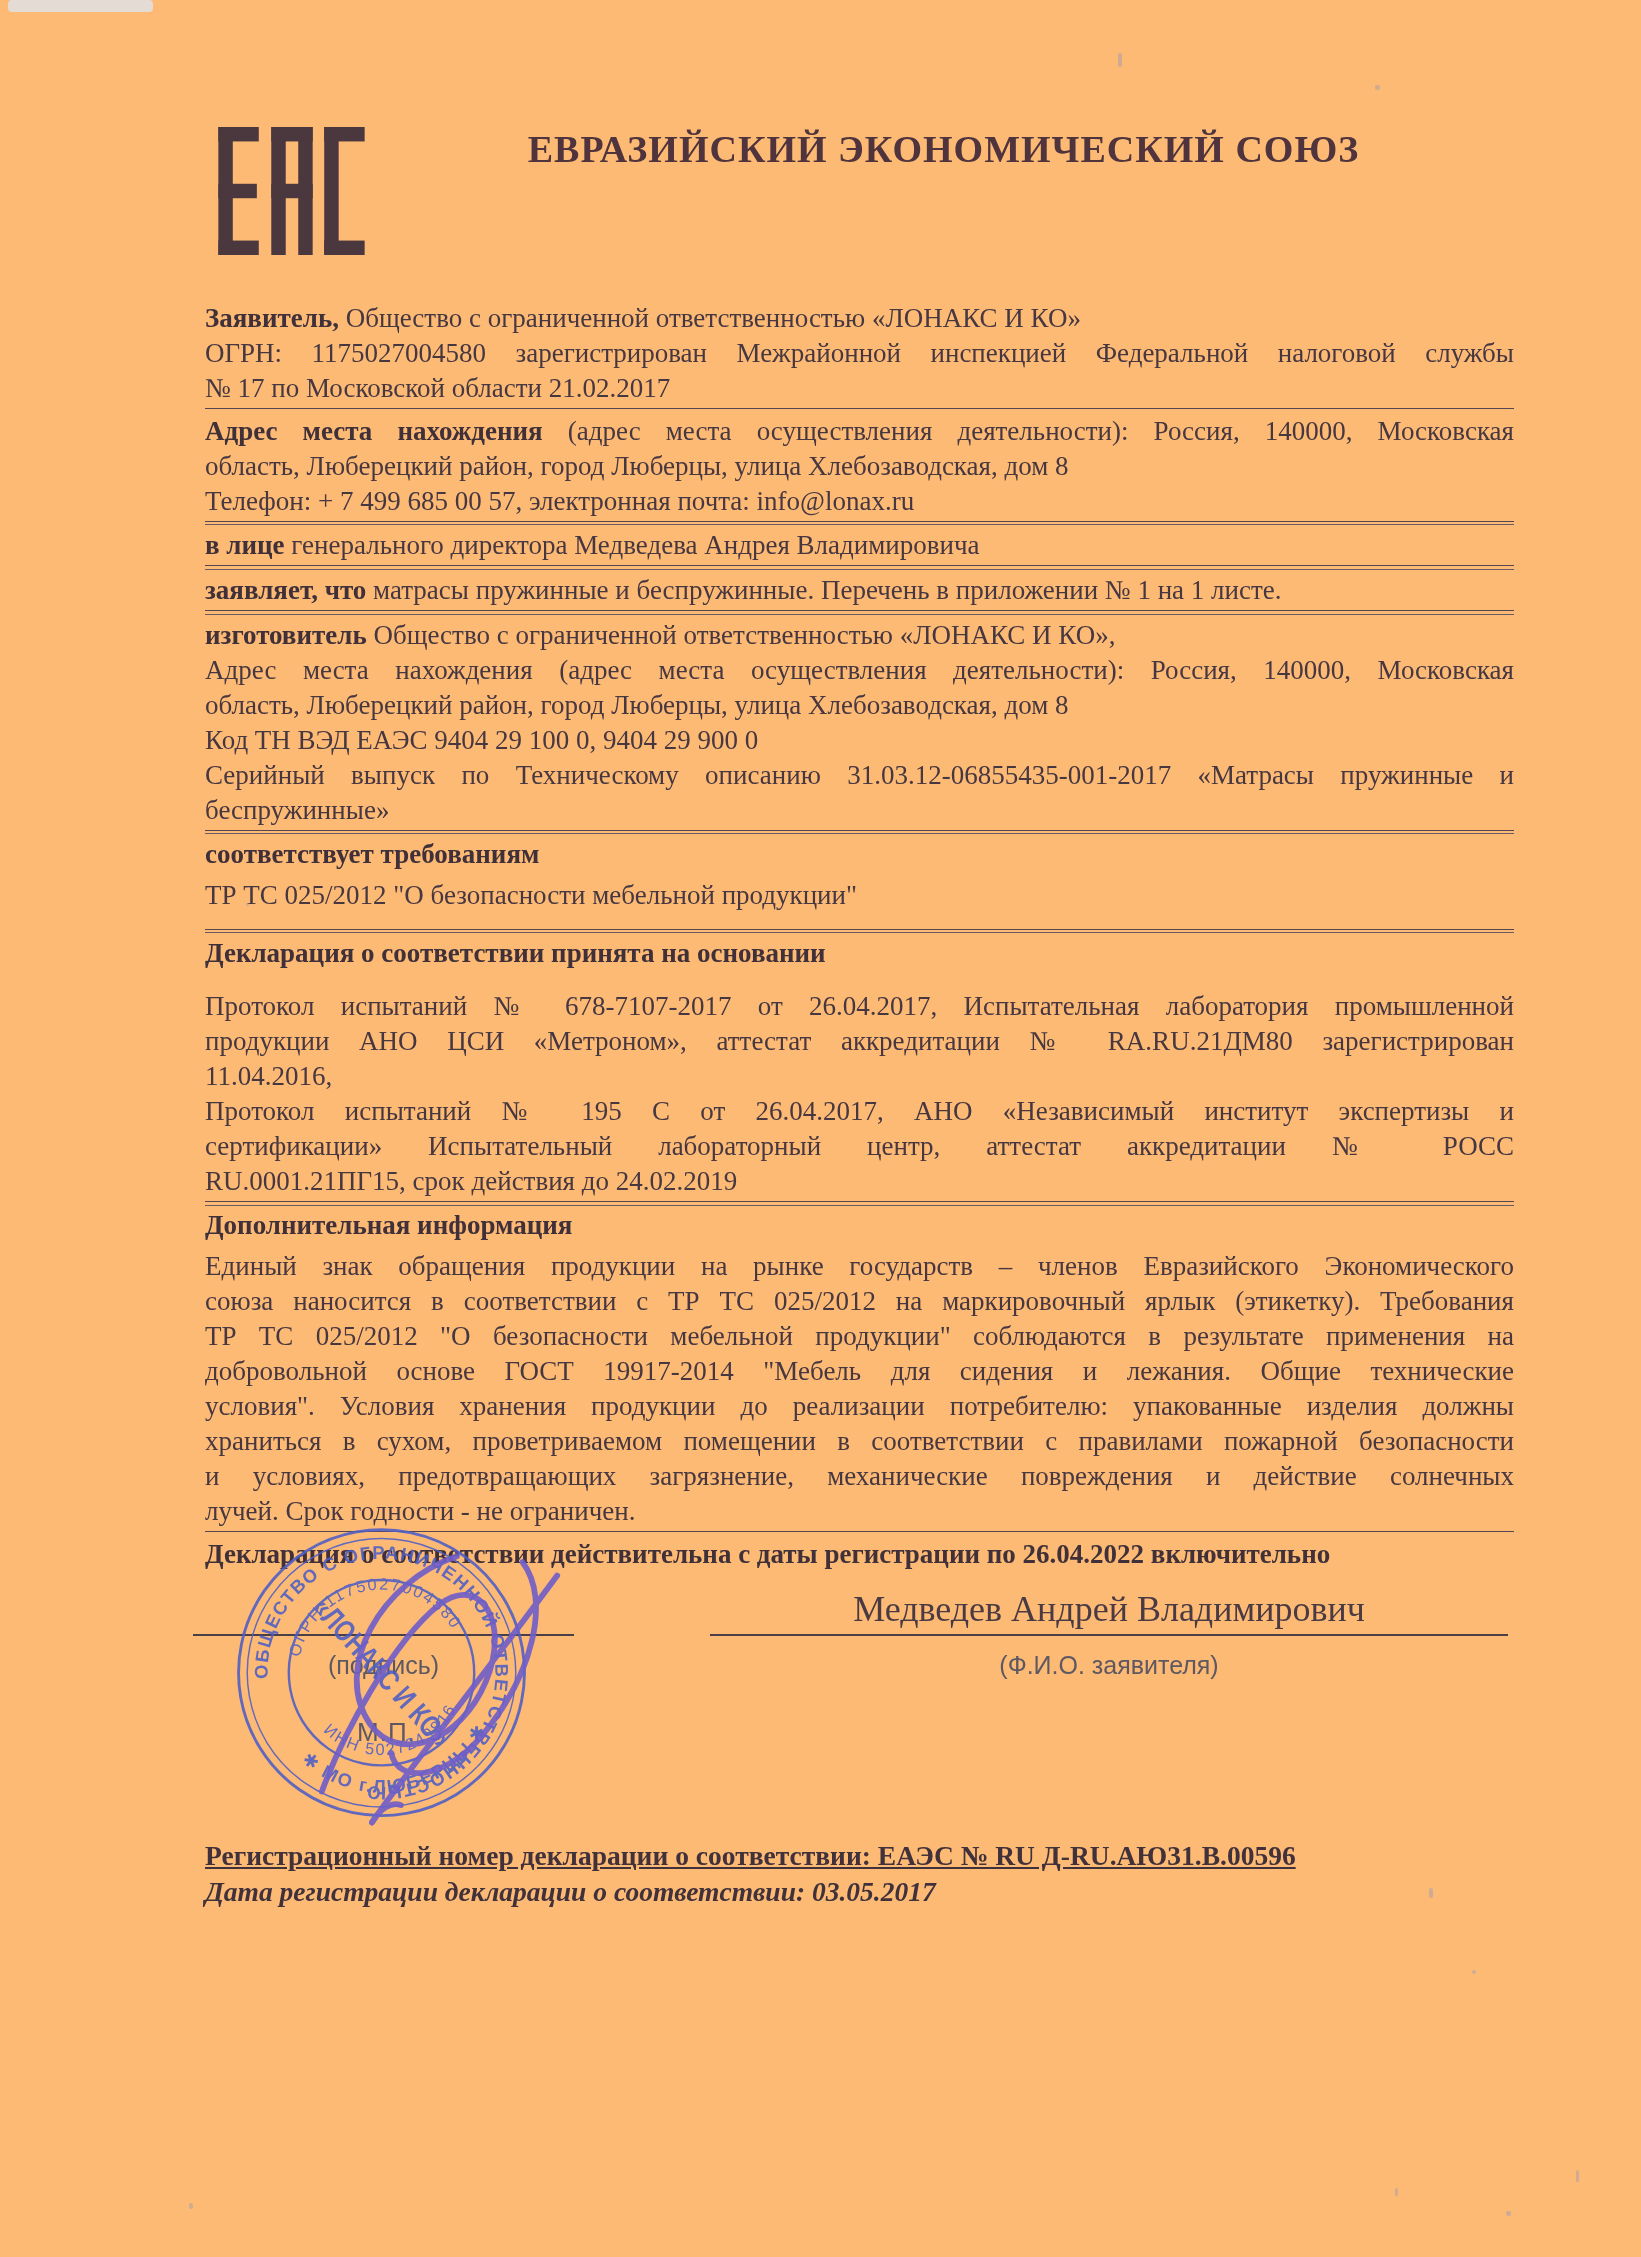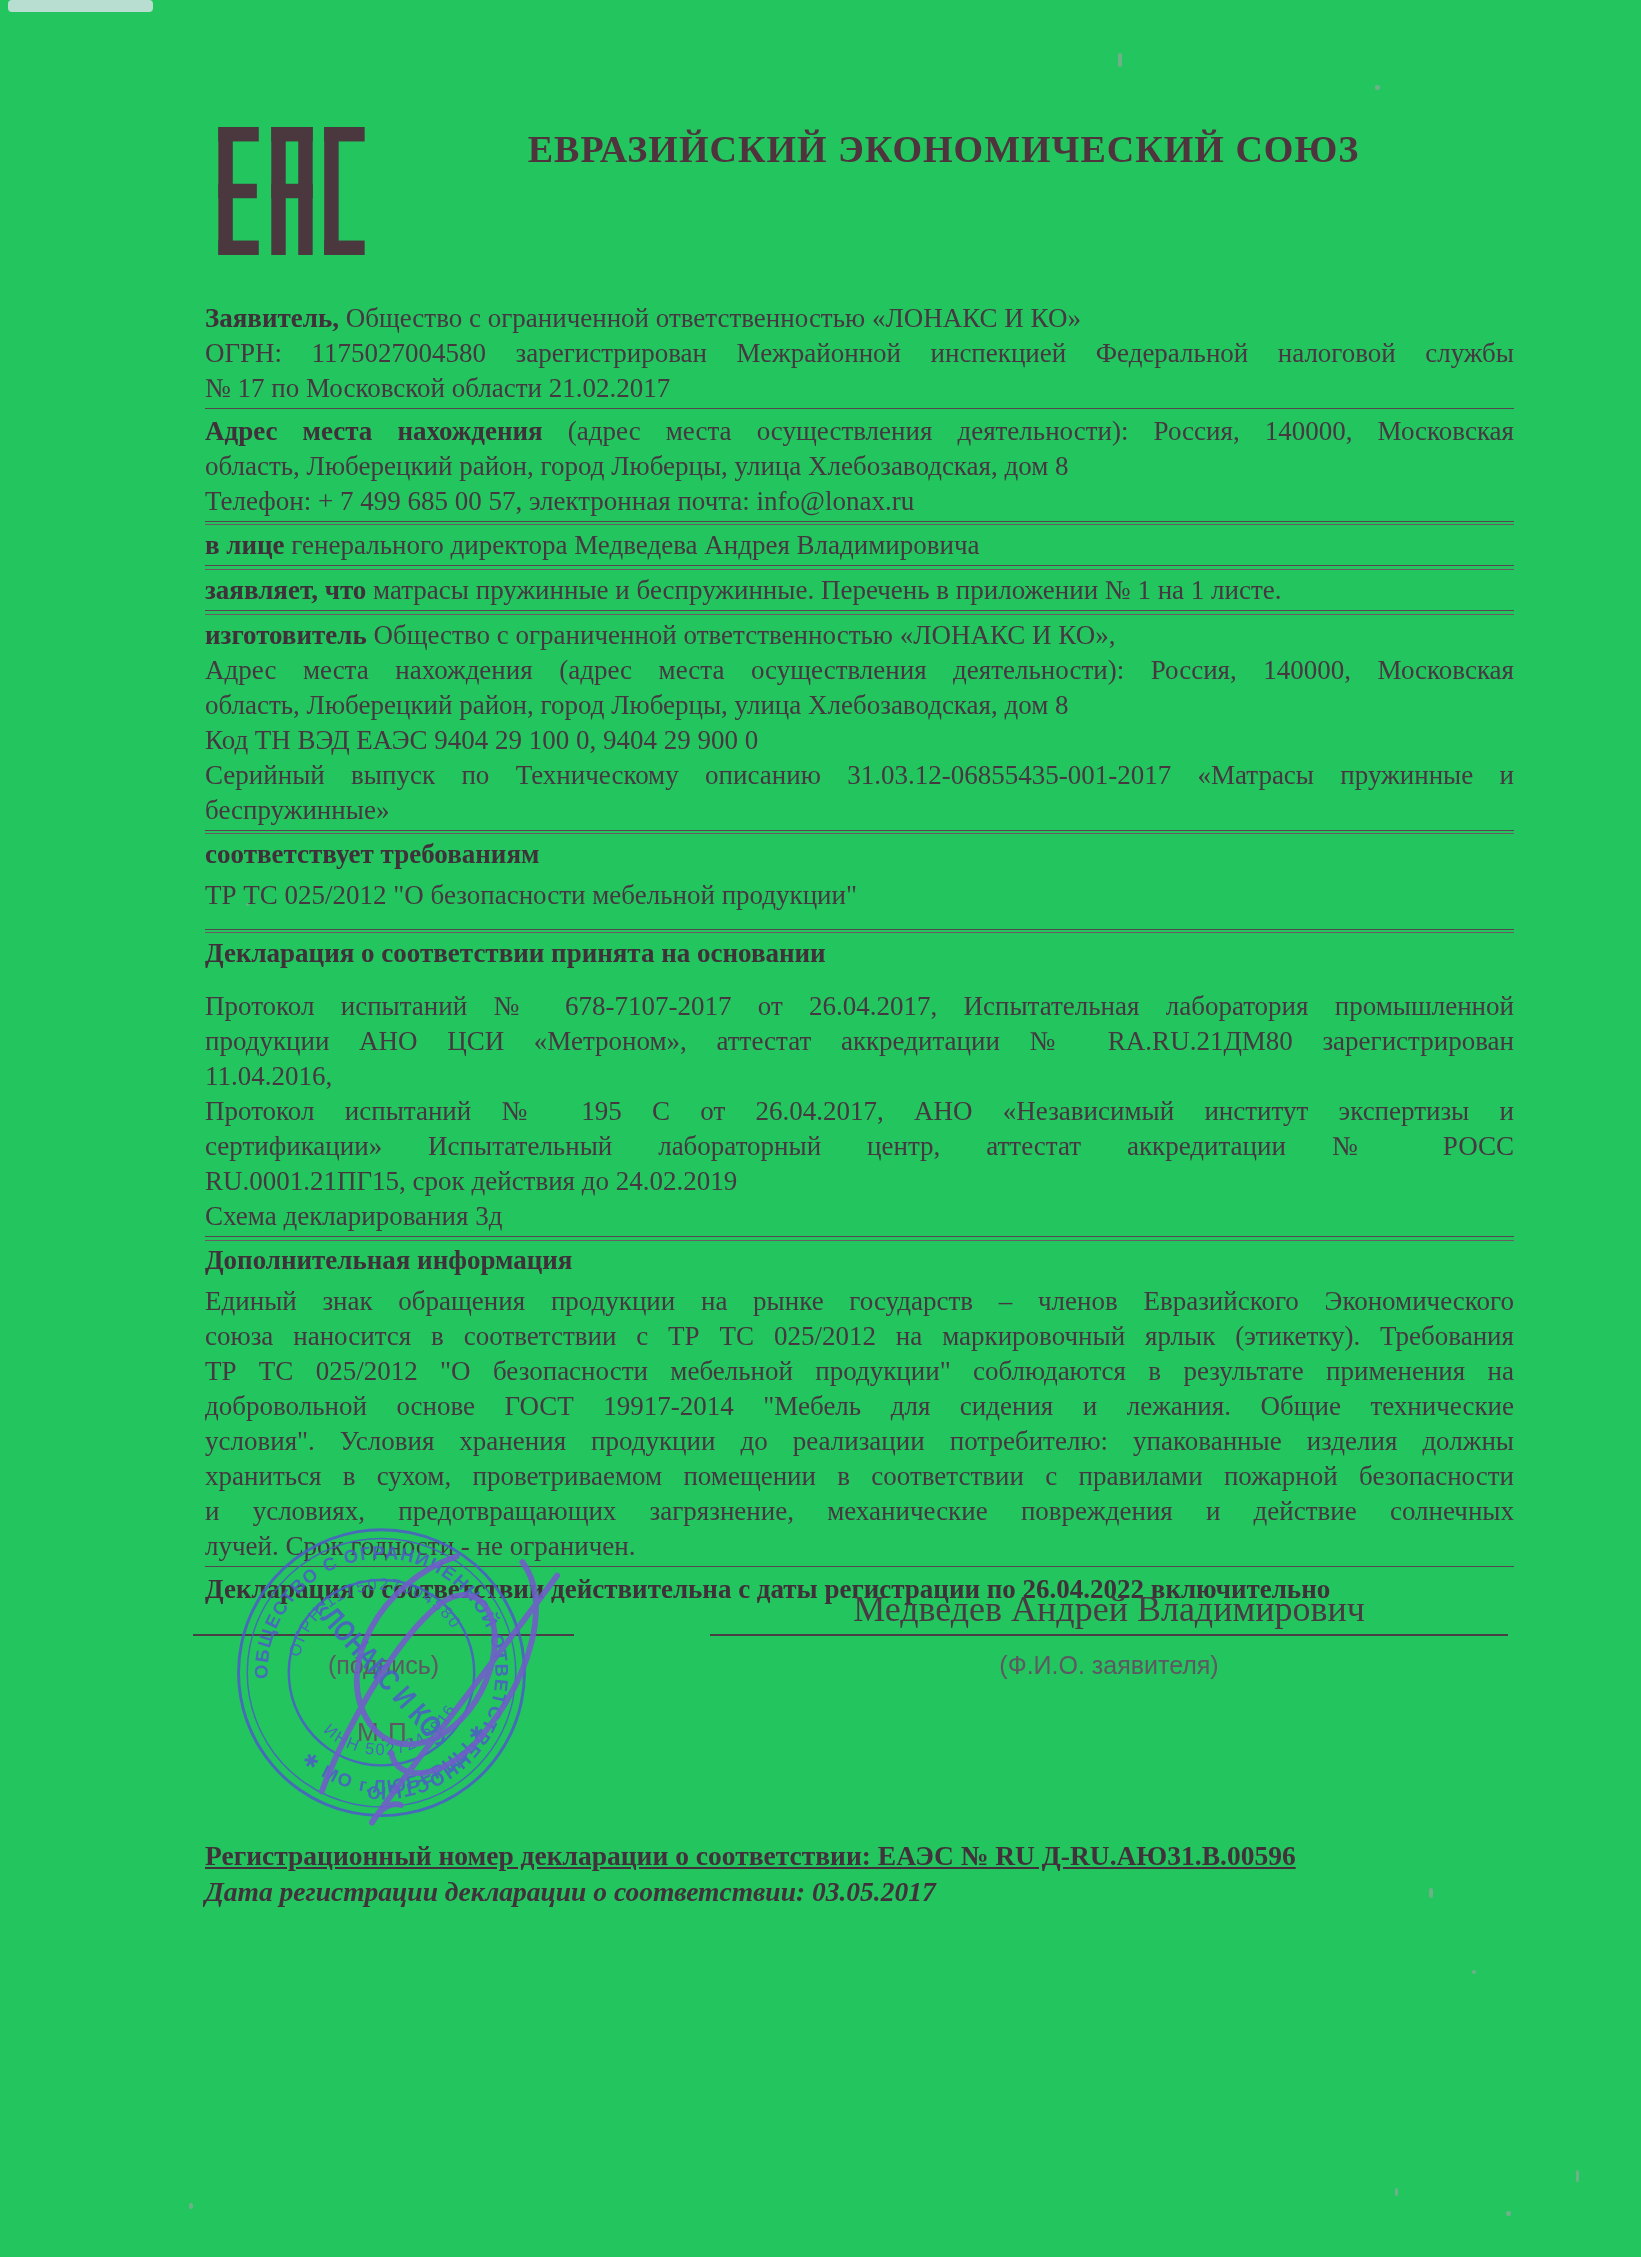--- a/index.html
+++ b/index.html
@@ -1,18 +1,18 @@
 <!DOCTYPE html>
 <html lang="ru"><head>
 <meta charset="utf-8">
 <style>
   html,body{margin:0;padding:0;background:#e8e8e8;}
   .page{
     position:relative; width:1641px; height:2257px;
-    background:#22c55e; overflow:hidden;
+    background:#fdba74; overflow:hidden;
     font-family:"Liberation Serif","DejaVu Serif",serif;
     color:#463741;
   }
   
   .logo{position:absolute; left:218px; top:127px; width:147px; height:128px;}
   .doc-title{
     position:absolute; left:415px; top:126px; width:1057px;
     text-align:center; font-weight:bold; font-size:38px; line-height:47px;
     letter-spacing:1px; color:#4f333d;
   }
@@ -137,21 +137,20 @@
     <div class="rule"></div>
 
     <div class="ln l b">Декларация о соответствии принята на основании</div>
     <div class="gap18"></div>
     <div class="ln j">Протокол испытаний № 678-7107-2017 от 26.04.2017, Испытательная лаборатория промышленной</div>
     <div class="ln j">продукции АНО ЦСИ «Метроном», аттестат аккредитации № RA.RU.21ДМ80 зарегистрирован</div>
     <div class="ln l">11.04.2016,</div>
     <div class="ln j">Протокол испытаний № 195 С от 26.04.2017, АНО «Независимый институт экспертизы и</div>
     <div class="ln j">сертификации» Испытательный лабораторный центр, аттестат аккредитации № РОСС</div>
     <div class="ln l">RU.0001.21ПГ15, срок действия до 24.02.2019</div>
-    <div class="ln l">Схема декларирования 3д</div>
 
     <div class="rule"></div>
 
     <div class="ln l b">Дополнительная информация</div>
     <div class="gap6"></div>
     <div class="ln j">Единый знак обращения продукции на рынке государств – членов Евразийского Экономического</div>
     <div class="ln j">союза наносится в соответствии с  ТР ТС 025/2012 на маркировочный ярлык (этикетку). Требования</div>
     <div class="ln j">ТР ТС 025/2012 "О безопасности мебельной продукции" соблюдаются в результате применения на</div>
     <div class="ln j">добровольной основе ГОСТ 19917-2014 "Мебель для сидения и лежания. Общие технические</div>
     <div class="ln j">условия". Условия хранения продукции до реализации потребителю: упакованные изделия должны</div>

